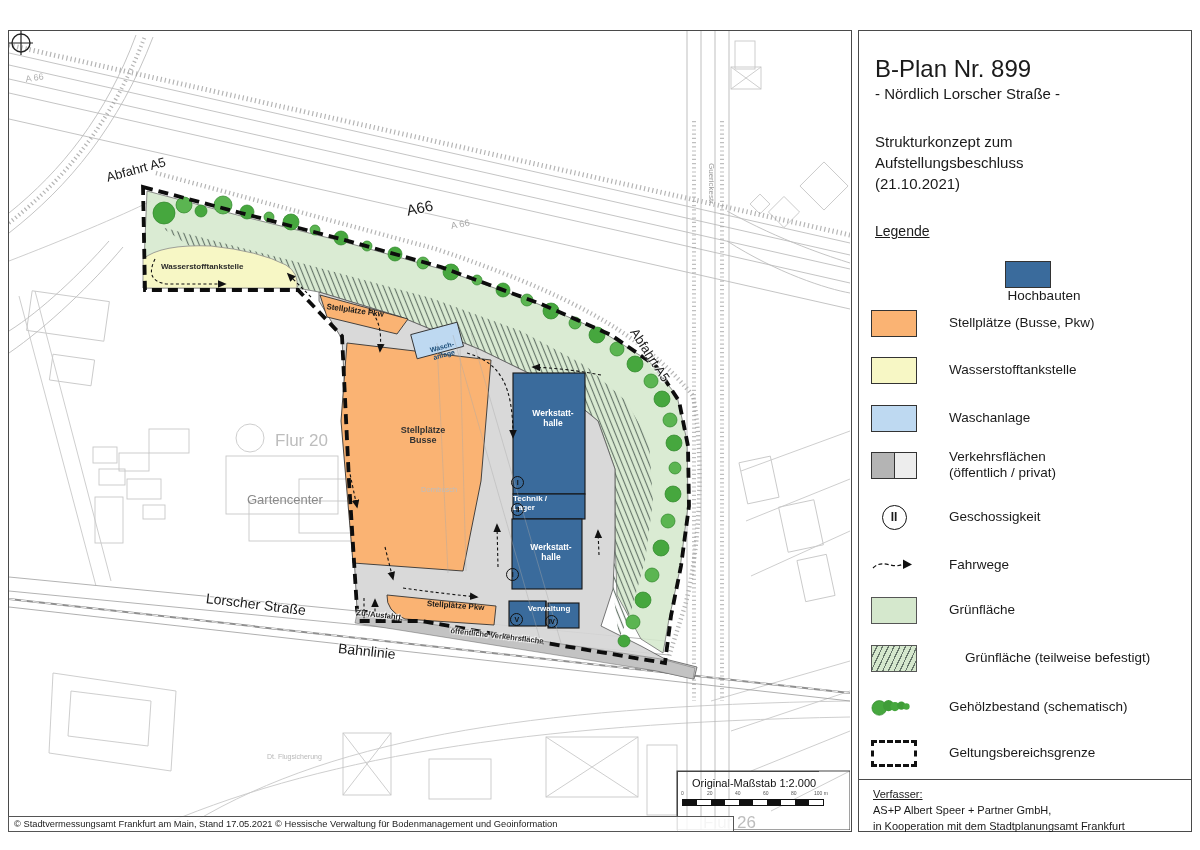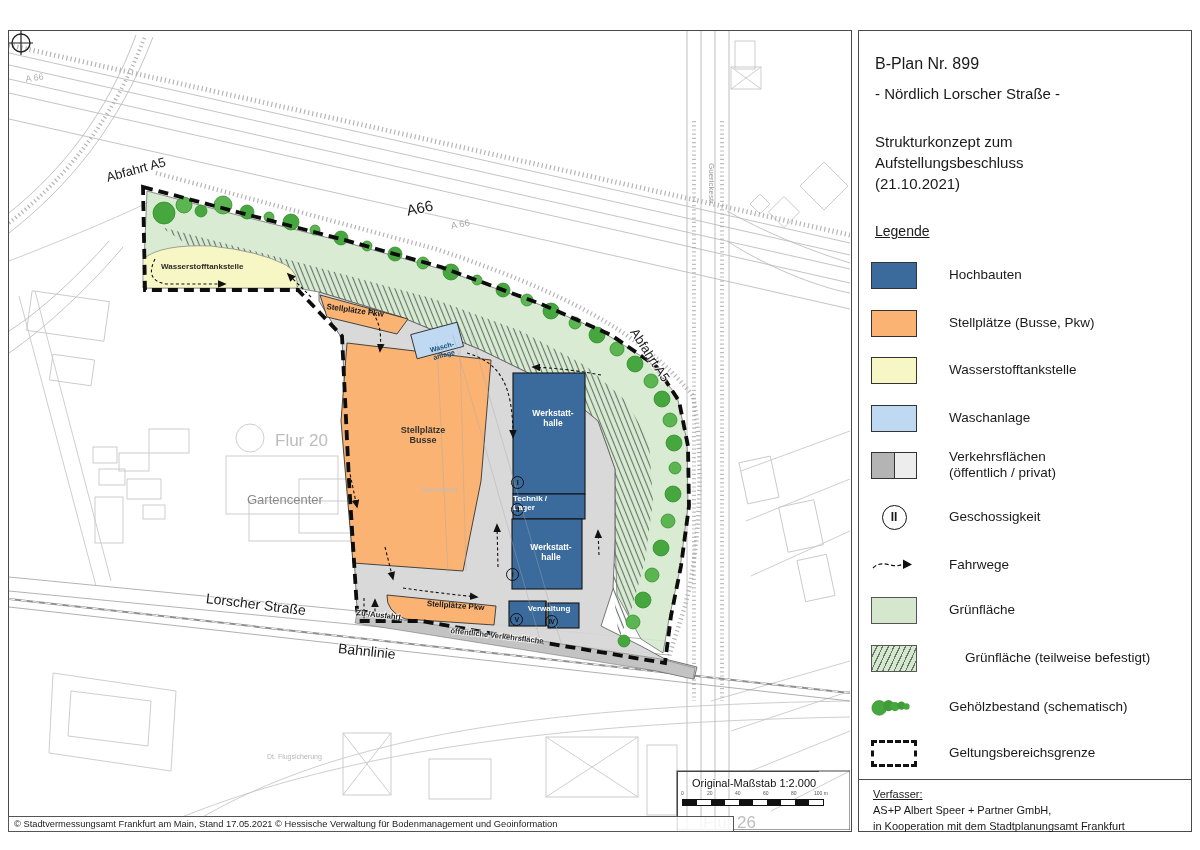--- a/index.html
+++ b/index.html
@@ -28,21 +28,21 @@
   .scalebar span:nth-child(even){background:#fff;}
   .sticks{position:absolute;top:18px;left:0;width:170px;height:8px;font-size:5px;color:#555;}
   .sticks b{position:absolute;font-weight:normal;}
   .crosshair{position:absolute;left:800px;top:713px;width:24px;height:24px;}
   .copystrip{position:absolute;left:-1px;top:785px;width:726px;height:16px;background:rgba(255,255,255,.85);
              border:0.8px solid #555;box-sizing:border-box;font-size:9.3px;color:#222;
              padding:2px 6px 0 5px;white-space:nowrap;}
   
   .panel{position:absolute;left:858px;top:30px;width:334px;height:802px;
          border:1.5px solid #4a4a4a;box-sizing:border-box;background:#fff;}
-  .p-title{position:absolute;left:16px;top:24px;font-size:16px;}
+  .p-title{position:absolute;left:16px;top:24px;font-size:24px;}
   .p-sub{position:absolute;left:16px;top:54px;font-size:15px;}
   .p-concept{position:absolute;left:16px;top:100px;font-size:15px;line-height:1.4;white-space:pre-line;}
   .p-legende{position:absolute;left:16px;top:192px;font-size:14px;text-decoration:underline;}
   .lrow{position:absolute;left:12px;right:6px;height:28px;display:flex;align-items:center;}
   .sw{width:46px;height:27px;border:1px solid #333;box-sizing:border-box;flex:none;}
   .lrow .ltxt{margin-left:32px;font-size:13.5px;line-height:1.2;white-space:pre-line;}
   .sw-hochbauten{background:var(--c-hochbauten);}
   .sw-stellplaetze{background:var(--c-stellplaetze);}
   .sw-wasserstoff{background:var(--c-wasserstoff);}
   .sw-waschanlage{background:var(--c-waschanlage);}
@@ -327,21 +327,21 @@
   </div>
 
   <div class="panel">
     <div class="p-title">B-Plan Nr. 899</div>
     <div class="p-sub">- Nördlich Lorscher Straße -</div>
     <div class="p-concept">Strukturkonzept zum
 Aufstellungsbeschluss
 (21.10.2021)</div>
     <div class="p-legende">Legende</div>
 
-    <div class="lrow" style="top:230px;">
+    <div class="lrow" style="top:230px;flex-direction:column;">
       <span class="sw sw-hochbauten"></span>
       <span class="ltxt">Hochbauten</span>
     </div>
     <div class="lrow" style="top:278px;">
       <span class="sw sw-stellplaetze"></span>
       <span class="ltxt">Stellplätze (Busse, Pkw)</span>
     </div>
     <div class="lrow" style="top:325px;">
       <span class="sw sw-wasserstoff"></span>
       <span class="ltxt">Wasserstofftankstelle</span>

